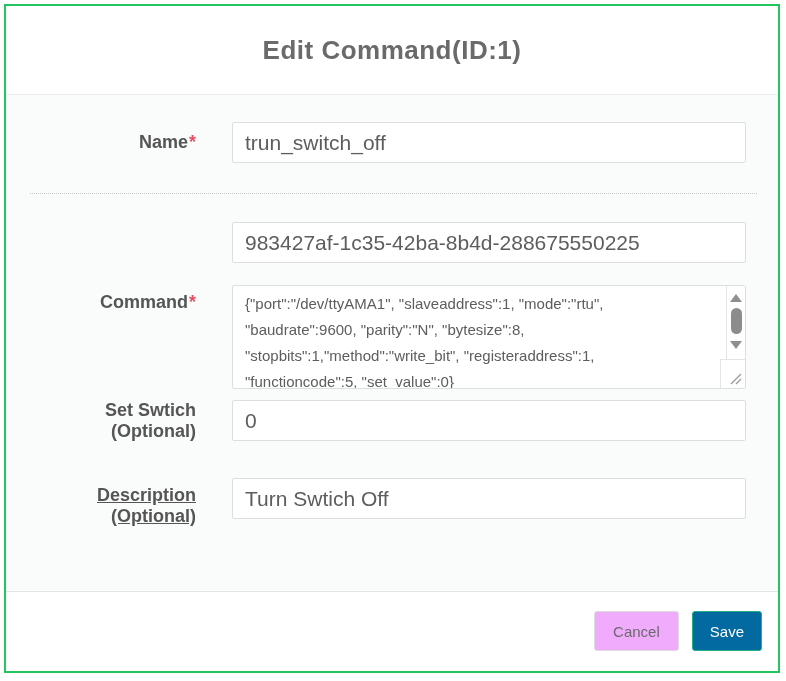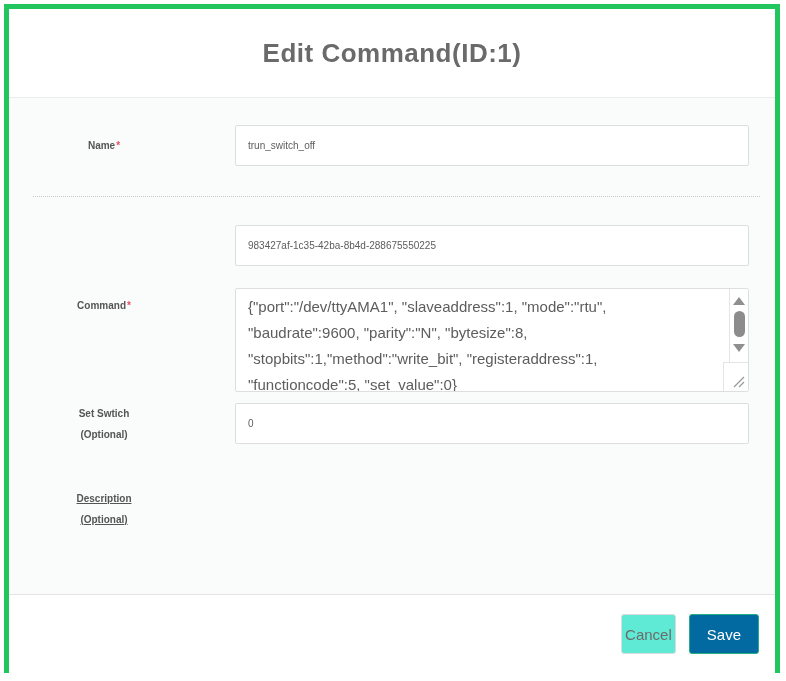--- a/index.html
+++ b/index.html
@@ -2,47 +2,47 @@
 <html><head>
 <meta charset="utf-8">
 <style>
   html,body { margin:0; padding:0; }
   body {
     width:786px; height:681px; position:relative; background:#ffffff;
     font-family:"Liberation Sans", sans-serif; overflow:hidden;
   }
   .modal {
     position:absolute; left:4px; top:4px; width:776px; height:669px;
-    background:#ffffff; border:5px solid #22c55e; box-sizing:border-box;
+    background:#ffffff; border:2px solid #22c55e; box-sizing:border-box;
   }
   
   .m-header {
     height:89px; display:flex; align-items:center; justify-content:center;
     background:#ffffff; border-bottom:1px solid #ececec; box-sizing:border-box;
   }
   .m-title {
     font-size:26px; font-weight:bold; color:#6a6a6a; letter-spacing:0.5px; margin:0;
   }
   
   .m-body {
     position:relative; height:497px; background:#fafbfb;
     border-bottom:1px solid #e4e4e4; box-sizing:border-box;
   }
   .f-label {
-    position:absolute; left:0; width:190px; text-align:center;
-    font-size:10px; font-weight:bold; color:#555555;
+    position:absolute; left:0; width:190px; text-align:right;
+    font-size:18px; font-weight:bold; color:#555555;
   }
   .lh41 { line-height:41px; height:41px; }
   .two-line { line-height:21px; }
   .req { color:#e8505f; margin-left:1px; }
   .f-input {
     position:absolute; left:226px; width:514px; height:41px; box-sizing:border-box;
     border:1px solid #dcdfe0; border-radius:2px; background:#ffffff;
     padding:0 12px; font-family:"Liberation Sans", sans-serif;
-    font-size:10px; color:#5d5d5d; outline:none;
+    font-size:21px; color:#5d5d5d; outline:none;
   }
   .dotted-divider {
     position:absolute; left:24px; width:727px; height:0;
     border-top:1px dotted #c9c9c9;
   }
   
   .payload-box {
     position:absolute; left:226px; top:190px; width:514px; height:104px;
     box-sizing:border-box; border:1px solid #dcdfe0; border-radius:2px;
     background:#ffffff;
@@ -80,21 +80,21 @@
   
   .m-footer {
     height:78px; background:#ffffff; display:flex; align-items:center;
     justify-content:flex-end; gap:13px; padding-right:16px; box-sizing:border-box;
   }
   .btn {
     height:40px; border-radius:3px; font-family:"Liberation Sans", sans-serif;
     font-size:15px; cursor:pointer; box-sizing:border-box;
   }
   .btn-cancel {
-    background:#5eead4; border:1px solid #dcdcdc; color:#6b6b6b; padding:0 3px;
+    background:#f0abfc; border:1px solid #dcdcdc; color:#6b6b6b; padding:0 18px;
   }
   .btn-save {
     background:#0369a1; border:1px solid #22af84; color:#ffffff; padding:0 17px;
   }
 </style>
 </head>
 <body>
 
 <div class="modal">
 
@@ -129,20 +129,21 @@
           <line x1="3" y1="13" x2="13" y2="3" stroke="#9a9a9a" stroke-width="1.3"></line>
           <line x1="8" y1="13" x2="13" y2="8" stroke="#9a9a9a" stroke-width="1.3"></line>
         </svg>
       </div>
     </div>
 
     <div class="f-label two-line" style="top:305px;"><span>Set Swtich</span><br><span>(Optional)</span></div>
     <input class="f-input" style="top: 305px;" type="text" value="0">
 
     <div class="f-label two-line" style="top:390px;text-decoration:underline;"><span>Description</span><br><span>(Optional)</span></div>
+    <input class="f-input" style="top: 383px;" type="text" value="Turn Swtich Off">
 
   </div>
 
   <div class="m-footer">
     <button class="btn btn-cancel">Cancel</button>
     <button class="btn btn-save">Save</button>
   </div>
 
 </div>
 

